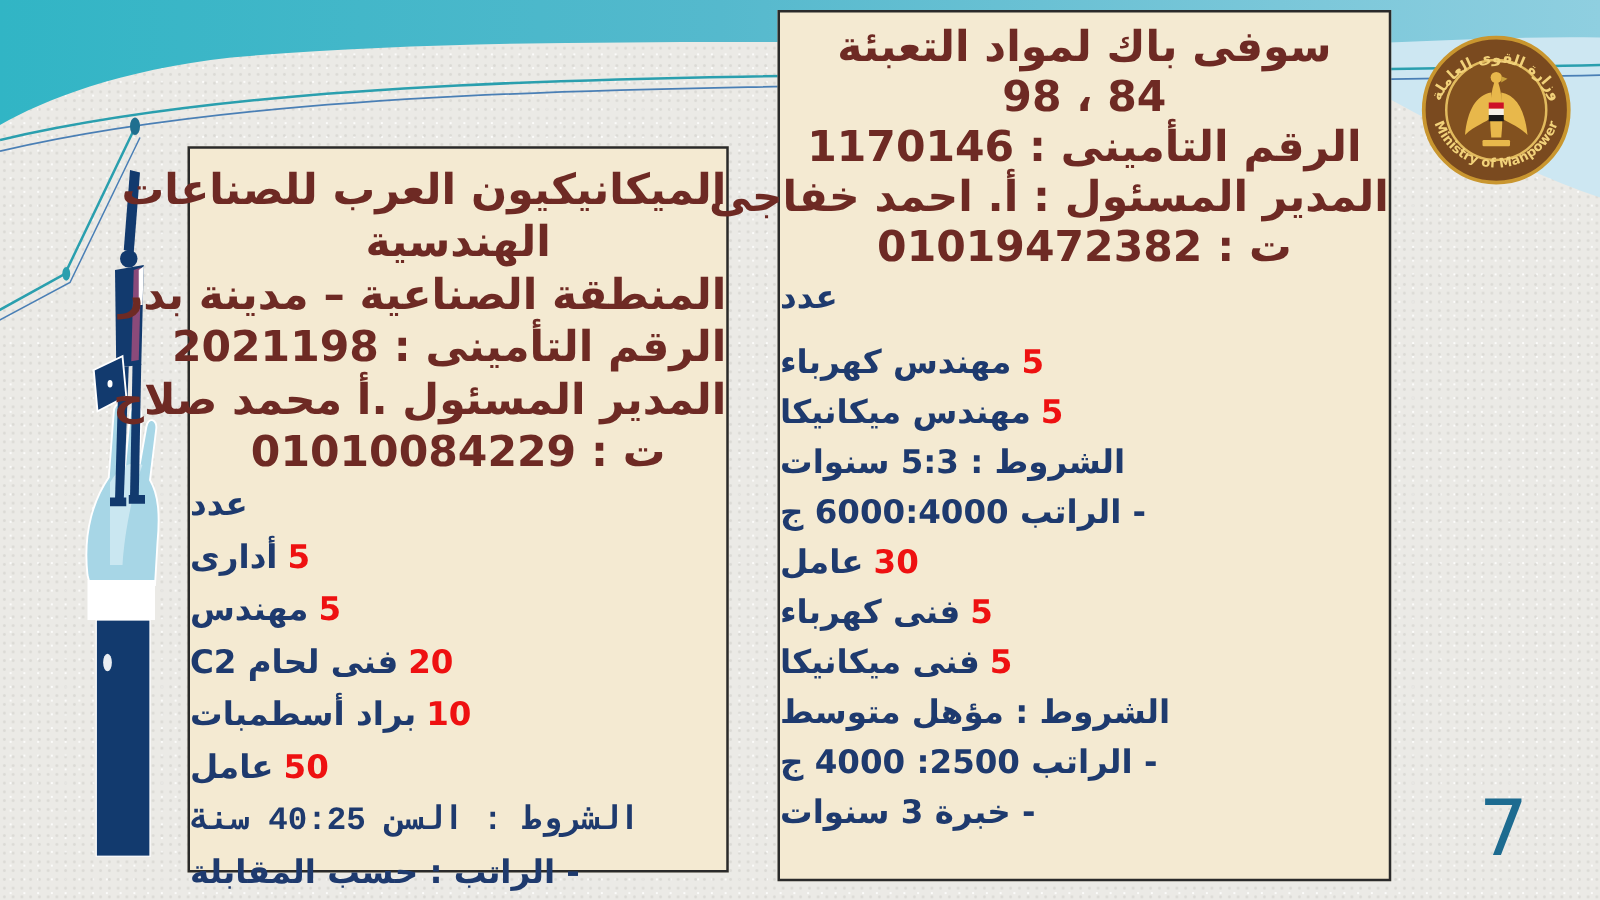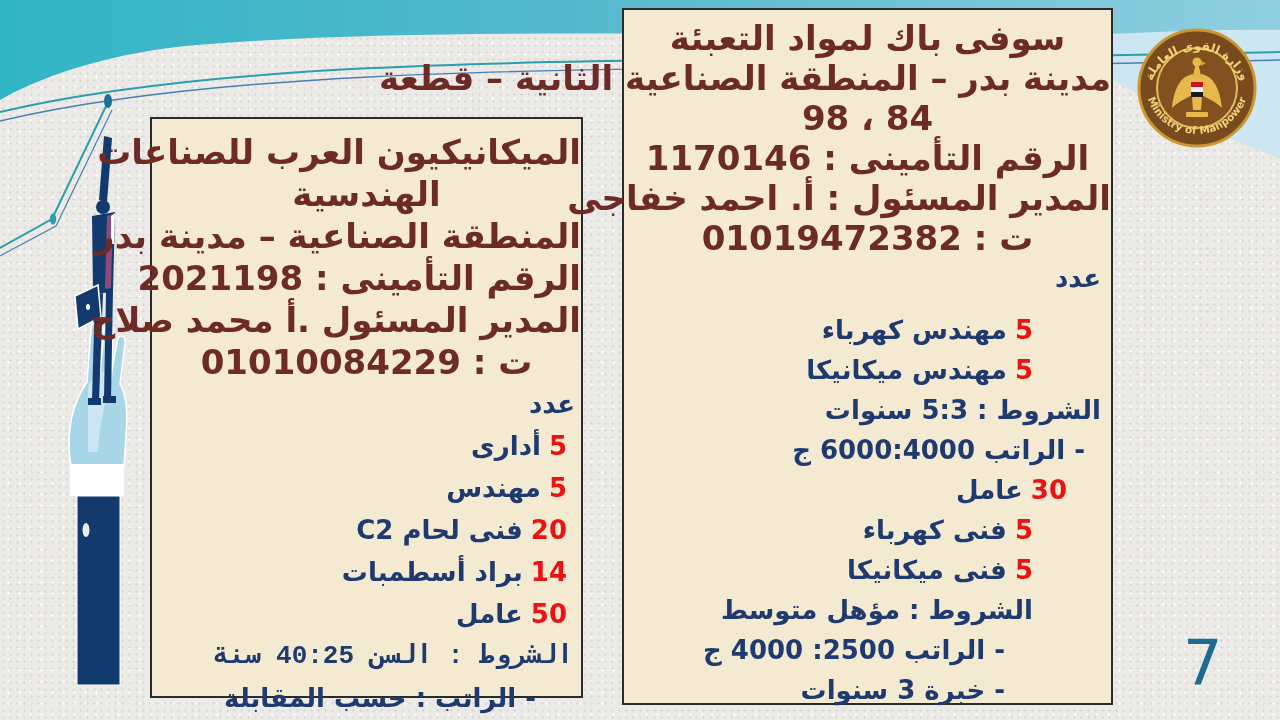--- a/index.html
+++ b/index.html
@@ -25,21 +25,21 @@
   }
   #left-card{left:150px;top:117px;width:433px;height:581px;padding-top:12px;}
   #right-card{left:622px;top:8px;width:491px;height:697px;padding-top:8px;}
   .hline{
     text-align:center;color:var(--maroon,#6e2a24);
     font-size:34px;direction:rtl;white-space:nowrap;
   }
   #right-card .hline{line-height:40px;}
   #left-card .hline{line-height:42px;}
   .bline{
-    direction:rtl;text-align:right;color:var(--navy,#1e3a6e);
+    direction:rtl;text-align:left;color:var(--navy,#1e3a6e);
     font-size:26px;white-space:nowrap;box-sizing:border-box;
   }
   #right-card .bline{line-height:40px;}
   #left-card .bline{line-height:42px;}
   .bline .num{color:var(--red,#ee1111);padding-left:8px;}
   
   #page-number{
     position:absolute;left:1183px;top:632px;z-index:4;
     color:var(--page_number_color,#1d6b90);
     font-size:62px;font-weight:400;line-height:1;
@@ -130,31 +130,30 @@
       <div class="hline">المنطقة الصناعية – مدينة بدر</div>
       <div class="hline">الرقم التأمينى : 2021198</div>
       <div class="hline">المدير المسئول .أ محمد صلاح</div>
       <div class="hline">ت : 01010084229</div>
     </div>
   <div>
       <div class="bline" style="padding-right: 6px;"><span>عدد</span></div>
       <div class="bline" style="padding-right: 14px;"><span class="num">5</span><span>أدارى</span></div>
       <div class="bline" style="padding-right: 14px;"><span class="num">5</span><span>مهندس</span></div>
       <div class="bline" style="padding-right: 14px;"><span class="num">20</span><span>فنى لحام C2</span></div>
-      <div class="bline" style="padding-right: 14px;"><span class="num">14</span><span>براد أسطمبات</span></div>
+      <div class="bline" style="padding-right: 14px;"><span class="num">10</span><span>براد أسطمبات</span></div>
       <div class="bline" style="padding-right: 14px;"><span class="num">50</span><span>عامل</span></div>
       <div class="bline" style="padding-right: 8px; font-family: Liberation Mono, monospace;"><span>الشروط : السن 40:25 سنة</span></div>
       <div class="bline" style="padding-right: 45px;"><span>- الراتب : حسب المقابلة</span></div>
     </div>
 </div>
 
 <div class="card" id="right-card" dir="rtl">
   <div>
       <div class="hline">سوفى باك لمواد التعبئة</div>
-      <div class="hline">مدينة بدر – المنطقة الصناعية الثانية – قطعة</div>
       <div class="hline">84 ، 98</div>
       <div class="hline">الرقم التأمينى : 1170146</div>
       <div class="hline">المدير المسئول : أ. احمد خفاجى</div>
       <div class="hline">ت : 01019472382</div>
     </div>
   <div>
       <div class="bline" style="padding-right: 10px;"><span>عدد</span></div>
       <div class="bline" style="padding-right: 78px; margin-top: 12px;"><span class="num">5</span><span>مهندس كهرباء</span></div>
       <div class="bline" style="padding-right: 78px;"><span class="num">5</span><span>مهندس ميكانيكا</span></div>
       <div class="bline" style="padding-right: 10px;"><span>الشروط : 5:3 سنوات</span></div>

